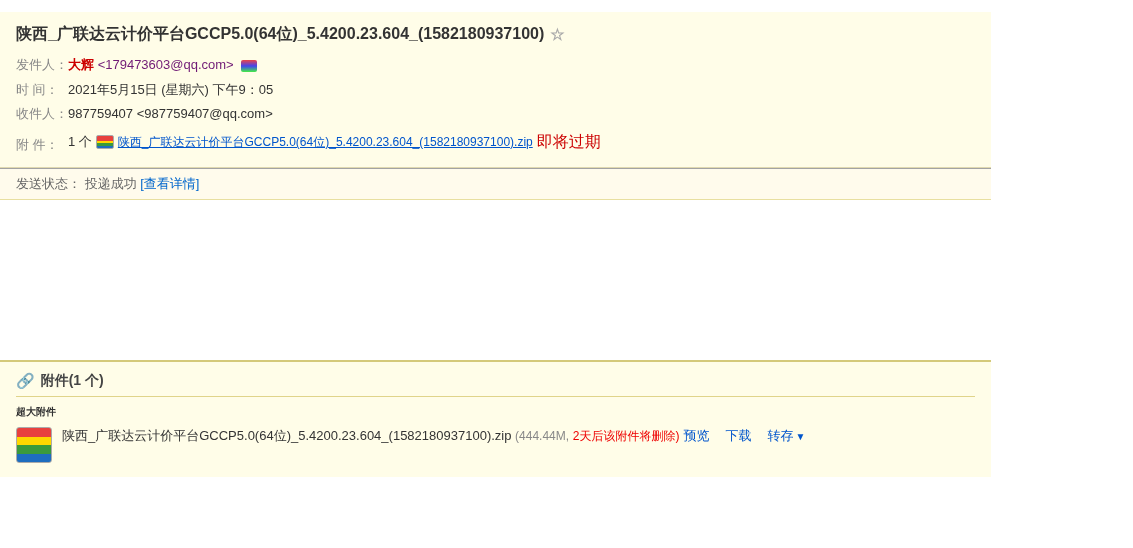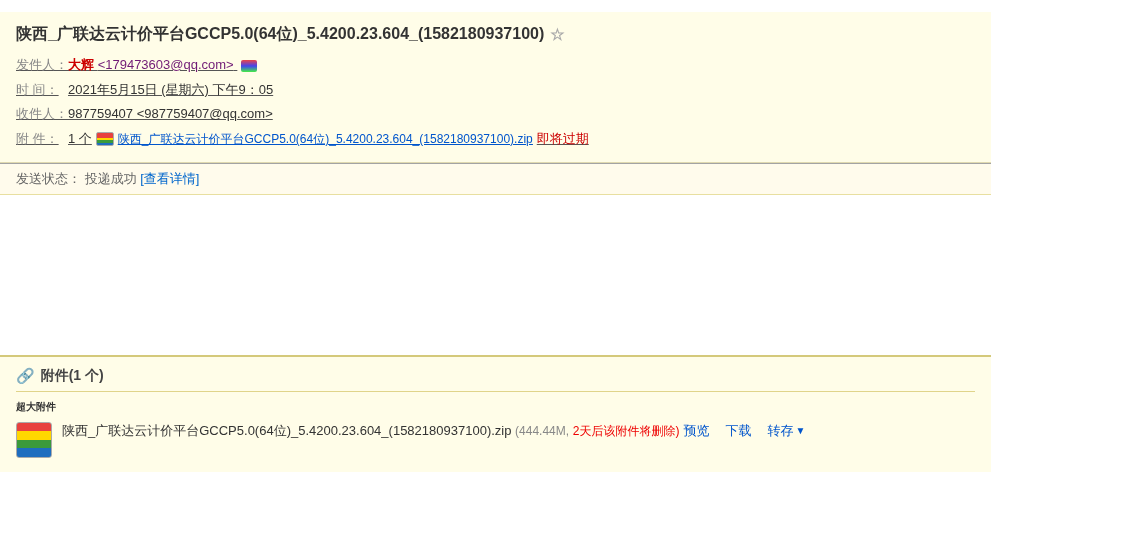--- a/index.html
+++ b/index.html
@@ -35,21 +35,20 @@
       cursor: pointer;
     }
     .meta-table {
       line-height: 1.9;
       color: #555;
       font-size: 13px;
     }
     .meta-row {
       display: flex;
       align-items: flex-end;
-      text-decoration: underline;
     }
     .meta-label {
       min-width: 52px;
       color: #888;
       white-space: nowrap;
     }
     .meta-value {
       color: #333;
     }
     .sender-name {
@@ -77,21 +76,21 @@
       width: 18px;
       height: 14px;
       background: linear-gradient(to bottom, #e8413e 0%, #e8413e 40%, #ffd700 40%, #ffd700 60%, #3b9a3b 60%, #3b9a3b 80%, #1e6dbf 80%, #1e6dbf 100%);
       border-radius: 2px;
       border: 1px solid #aaa;
       display: inline-block;
       vertical-align: middle;
     }
     .expire-warning {
       color: #c00;
-      font-size: 13px;
+      font-size: 16px;
     }
     .status-bar {
       background: #fffbec;
       border-top: 1px solid #a3a3a3;
       border-bottom: 1px solid #e8dfa0;
       padding: 6px 16px;
       color: #666;
       font-size: 13px;
     }
     .status-link {

